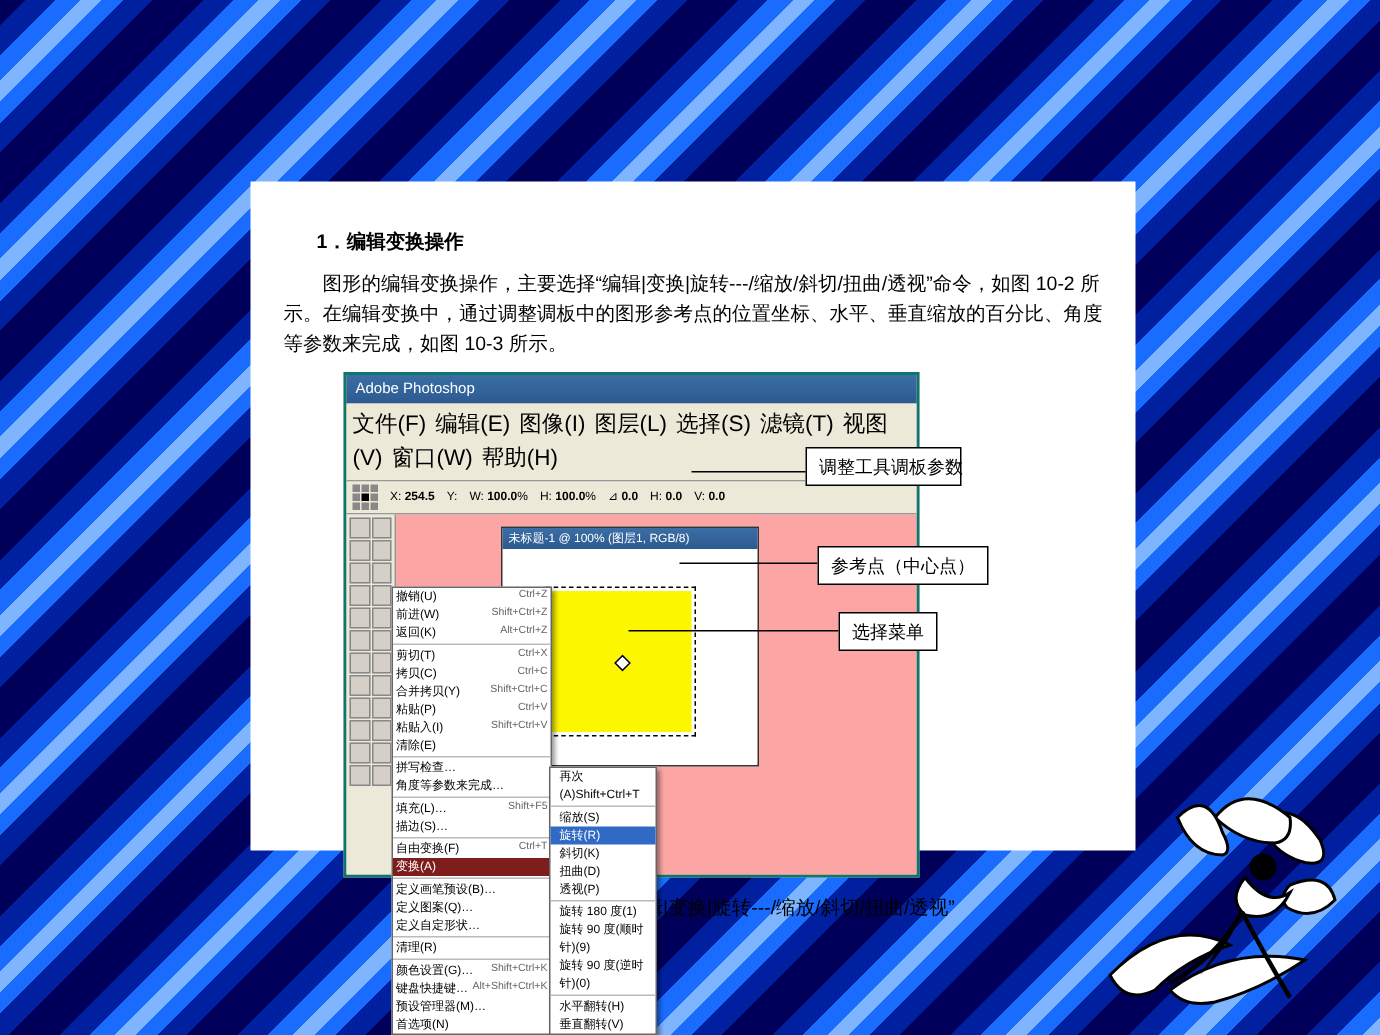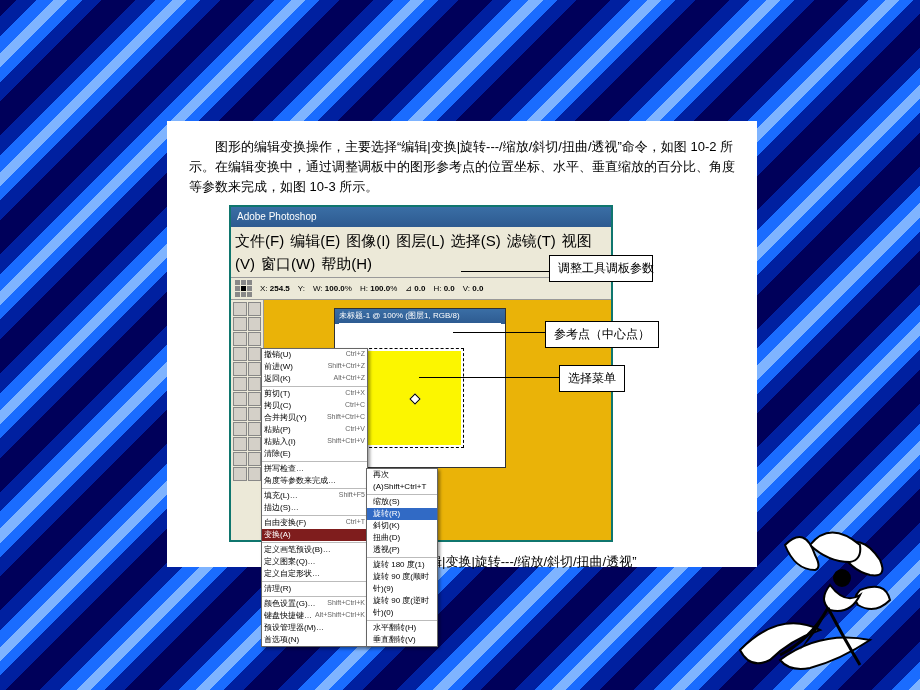--- a/index.html
+++ b/index.html
@@ -19,21 +19,21 @@
   .ps-win{width:380px;background:#d6d2c6;border:2px solid #0f766e;font-size:9px;color:#000;}
   .ps-title{background:linear-gradient(#3a6ea5,#2d5a90);color:#fff;padding:2px 6px;font-size:10px;}
   .ps-menu{background:#ece9d8;border-bottom:1px solid #999;padding:2px 4px;font-size:15px;}
   .ps-menu span{margin-right:6px;}
   .ps-options{background:#ece9d8;border-bottom:1px solid #999;padding:2px 4px;font-size:8px;display:flex;gap:8px;align-items:center}
   .ps-options .grid9{display:inline-grid;grid-template-columns:repeat(3,5px);grid-template-rows:repeat(3,5px);gap:1px;vertical-align:middle}
   .ps-options .grid9 i{background:#888;width:5px;height:5px;display:block}
   .ps-body{display:flex;height:240px;position:relative;}
   .ps-tools{width:28px;background:#ece9d8;border-right:1px solid #999;display:grid;grid-template-columns:1fr 1fr;grid-auto-rows:14px;gap:1px;padding:2px;}
   .ps-tools i{background:#d4d0c8;border:1px solid #888;}
-  .ps-canvas{flex:1;background:#eab308;position:relative;}
+  .ps-canvas{flex:1;background:#fca5a5;position:relative;}
   .doc{position:absolute;left:70px;top:8px;width:170px;height:158px;background:#fff;border:1px solid #333;}
   .doc-title{background:linear-gradient(#3a6ea5,#2d5a90);color:#fff;font-size:8px;padding:1px 4px;}
   .canvas-area{position:absolute;top:14px;left:4px;right:4px;bottom:4px;background:#fff;}
   .yellow-rect{position:absolute;left:28px;top:28px;width:94px;height:94px;background:#fcf600;
                outline:1px dashed #000;outline-offset:2px;}
   .yellow-rect::before{content:"";position:absolute;left:50%;top:50%;width:6px;height:6px;
                margin:-3px 0 0 -3px;background:#fff;border:1px solid #000;transform:rotate(45deg);}
   
   .drop1{position:absolute;left:30px;top:48px;width:105px;background:#fff;border:1px solid #666;
          box-shadow:2px 2px 3px rgba(0,0,0,.4);font-size:8px;line-height:1.5;}
@@ -42,40 +42,41 @@
   .drop1 hr{border:none;border-top:1px solid #bbb;margin:1px 0;}
   .drop1 .sel{background:#7f1d1d;color:#fff;}
   .drop2{position:absolute;left:135px;top:168px;width:70px;background:#fff;border:1px solid #666;
          box-shadow:2px 2px 3px rgba(0,0,0,.4);font-size:8px;line-height:1.5;}
   .drop2 .row{padding:0 6px;}
   .drop2 .sel{background:#316ac5;color:#fff;}
   .drop2 hr{border:none;border-top:1px solid #bbb;margin:1px 0;}
 
   
   .annot{position:absolute;background:#fff;border:1px solid #000;font-size:12px;padding:3px 8px;white-space:nowrap;}
-  .a1{left:320px;top:50px;width:86px;}
+  .a1{left:308px;top:50px;width:86px;}
   .a2{left:316px;top:116px;}
   .a3{left:330px;top:160px;}
   .lead{position:absolute;height:1px;background:#000;}
   .l1{left:232px;top:66px;width:88px;}
   .l2{left:224px;top:127px;width:92px;}
   .l3{left:190px;top:172px;width:140px;}
 
   .caption{text-align:center;font-size:13px;margin:10px 0 0 0;}
 
   
   .flower{position:absolute;right:10px;bottom:10px;}
 </style>
 </head>
 <body>
 
 <div class="bg"></div>
 
 <div class="page">
   <div class="inner">
+    <div class="h2">1．编辑变换操作</div>
     <p class="para">图形的编辑变换操作，主要选择“编辑|变换|旋转---/缩放/斜切/扭曲/透视”命令，如图 10-2 所示。在编辑变换中，通过调整调板中的图形参考点的位置坐标、水平、垂直缩放的百分比、角度等参数来完成，如图 10-3 所示。</p>
 
     <div class="figwrap">
 
       <div class="ps-win">
         <div class="ps-title">Adobe Photoshop</div>
         <div class="ps-menu" id="ps-menubar"><span>文件(F)</span><span>编辑(E)</span><span>图像(I)</span><span>图层(L)</span><span>选择(S)</span><span>滤镜(T)</span><span>视图(V)</span><span>窗口(W)</span><span>帮助(H)</span></div>
         <div class="ps-options">
           <span class="grid9">
             <i></i>

